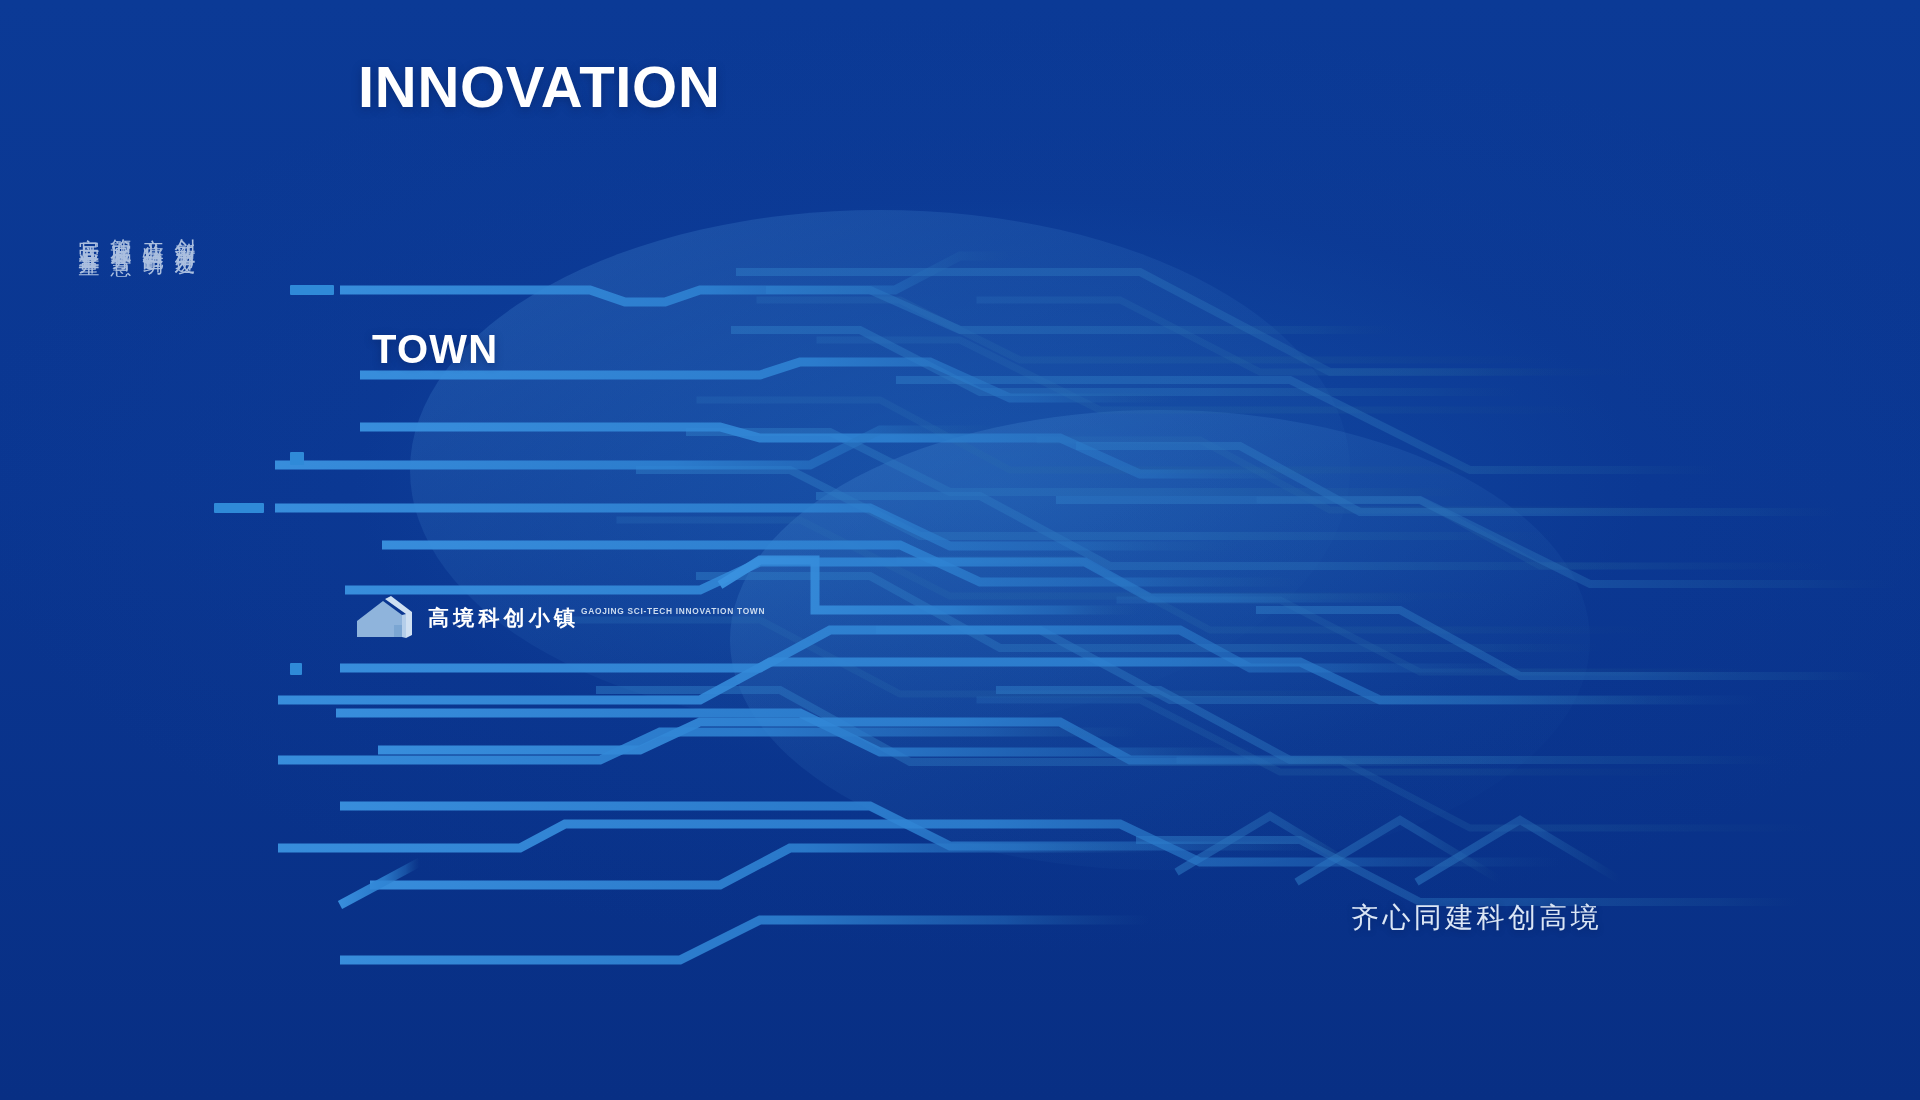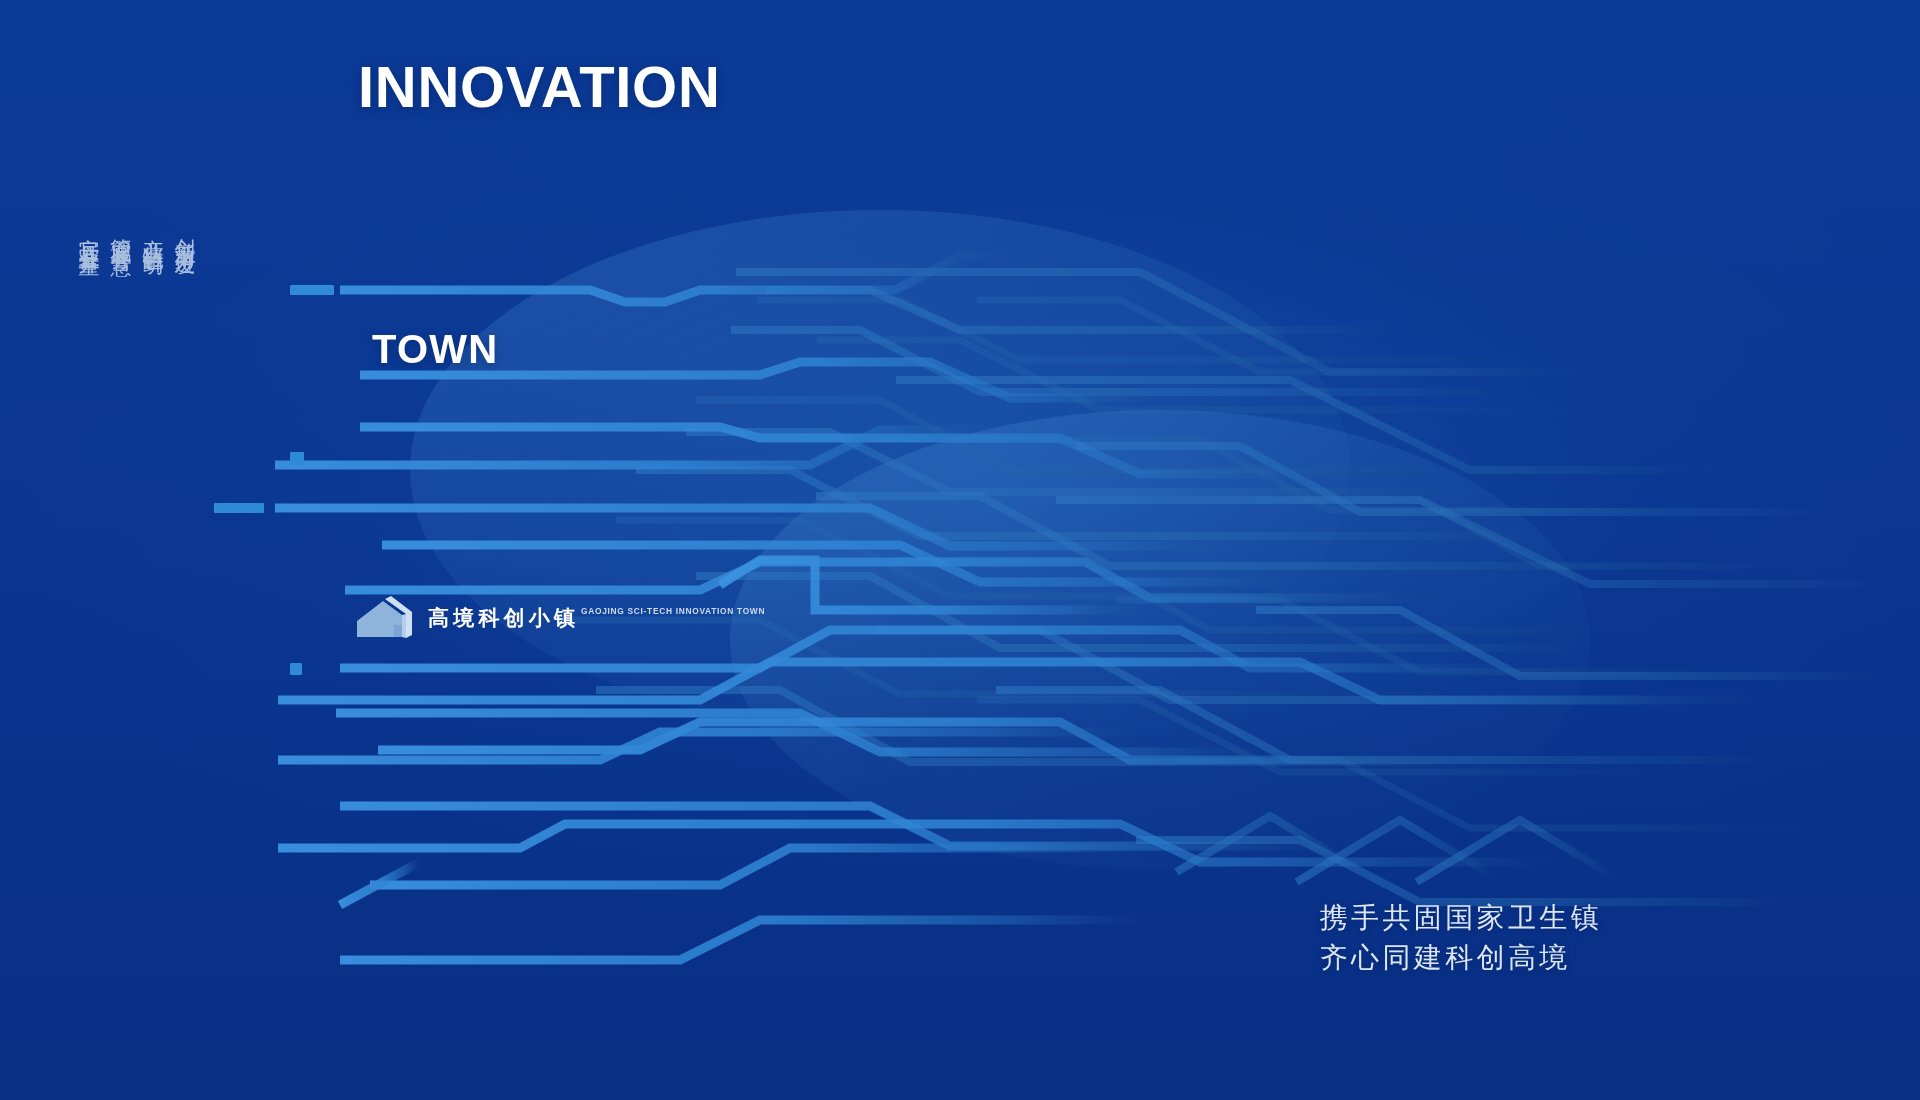--- a/index.html
+++ b/index.html
@@ -279,17 +279,16 @@
 
       <rect x="39" y="30" width="8" height="12" fill="#7ba6d3"></rect>
     </svg>
     <div id="logo-text-group">
       <div id="logo-cn">高境科创小镇</div>
       <div id="logo-en">GAOJING SCI-TECH INNOVATION TOWN</div>
     </div>
   </div>
 
   <div id="bottom-slogan">
-    <div class="bslogan-line">携手共固国家卫生镇</div>
     <div class="bslogan-line">齐心同建科创高境</div>
   </div>
 
 </div>
 
 </body></html>

